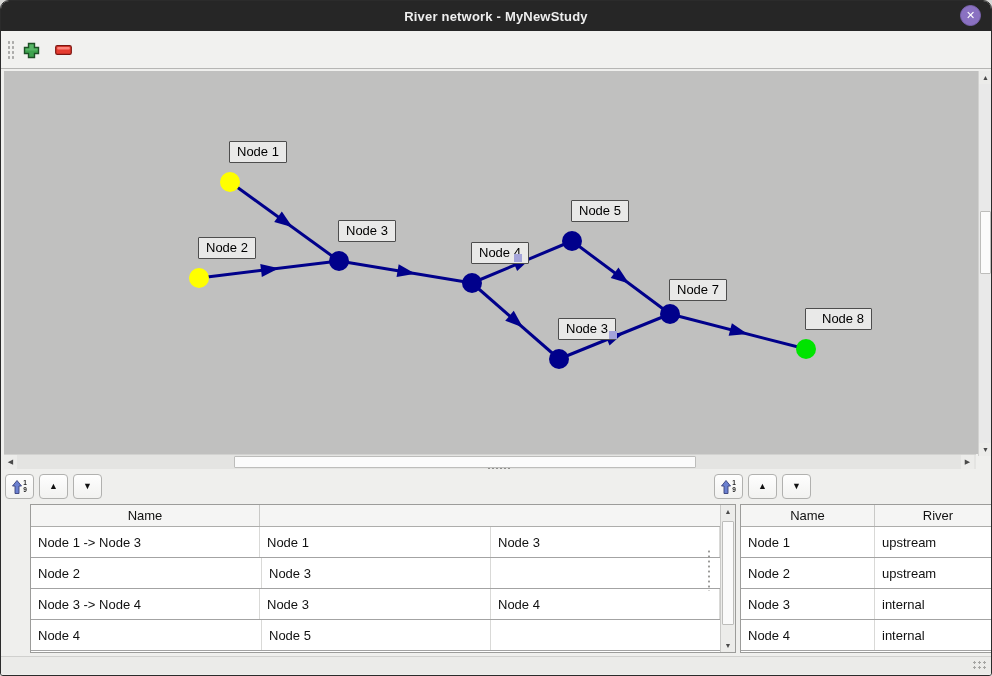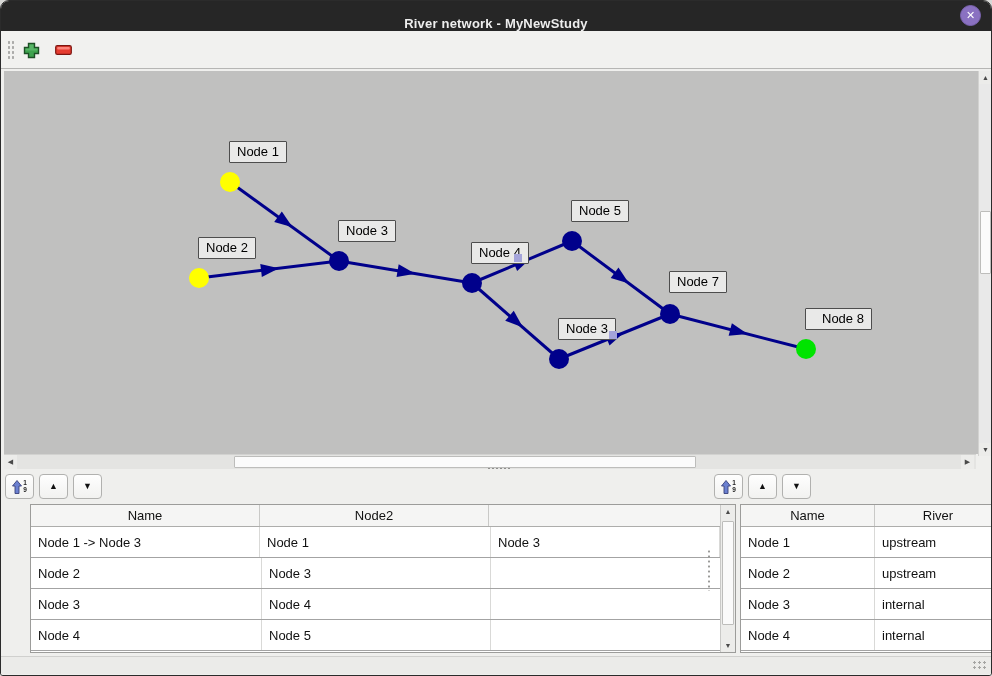--- a/index.html
+++ b/index.html
@@ -9,21 +9,21 @@
     background:#d8d8d6;
   }
   .window{
     position:absolute;inset:0;box-sizing:border-box;
     border:1px solid #2b2b2b;border-radius:9px 9px 3px 3px;
     background:#efefed;overflow:hidden;
   }
   
   .titlebar{
     position:absolute;left:0;top:0;right:0;height:30px;
-    background:#262626;display:flex;align-items:flex-end;justify-content:center;
+    background:#262626;display:flex;align-items:center;justify-content:center;
   }
   .title-text{color:#eeeeee;font-size:13px;font-weight:bold;letter-spacing:.2px;}
   .close-btn{
     position:absolute;right:10px;top:4px;width:21px;height:21px;border-radius:50%;
     background:#8a71c1;border:1px solid #7a63ae;box-sizing:border-box;
     display:flex;align-items:center;justify-content:center;cursor:pointer;
   }
   .close-btn span{color:#ffffff;font-size:11px;font-weight:bold;line-height:1;}
   
   .toolbar{
@@ -193,21 +193,21 @@
         <circle cx="666" cy="243" r="10" fill="#00008b"></circle>
         <circle cx="802" cy="278" r="10" fill="#00e400"></circle>
       </svg>
     <div class="labels-layer">
         <div class="node-label" style="left: 225px; top: 70px;">Node 1</div>
         <div class="node-label" style="left: 194px; top: 166px;">Node 2</div>
         <div class="node-label" style="left: 334px; top: 149px;">Node 3</div>
         <div class="node-label" style="left: 467px; top: 171px;">Node 4</div>
         <div class="node-label" style="left: 567px; top: 129px;">Node 5</div>
         <div class="node-label" style="left: 554px; top: 247px;">Node 3</div>
-        <div class="node-label" style="left: 665px; top: 200px;">Node 7</div>
+        <div class="node-label" style="left: 665px; top: 208px;">Node 7</div>
         <div class="node-label" style="left: 801px; top: 237px; padding-left: 16px;">Node 8</div>
         <div class="label-marker" style="left: 510px; top: 183px; background: rgb(164, 164, 218);"></div>
         <div class="label-marker" style="left: 605px; top: 260px; background: rgb(164, 164, 218);"></div>
       </div>
   </div>
 
   <div class="vscroll">
     <div class="sc-btn sc-up">
         <span>▲</span>
       </div>
@@ -264,32 +264,32 @@
       <span class="tri">▲</span>
     </div>
     <div class="sort-btn" style="left:781px;">
       <span class="tri">▼</span>
     </div>
 
     <div class="dtable links">
       <div>
           <div class="trow thead">
             <div class="th" style="width: 229px;">Name</div>
-            <div class="th" style="width: 229px;">Node2</div>
           </div>
           <div class="trow">
             <div class="td" style="width: 229px;">Node 1 -&gt; Node 3</div>
             <div class="td" style="width: 231px;">Node 1</div>
             <div class="td" style="width: 229px;">Node 3</div>
           </div>
           <div class="trow">
             <div class="td" style="width: 231px;">Node 2</div>
             <div class="td" style="width: 229px;">Node 3</div>
           </div>
           <div class="trow">
+            <div class="td" style="width: 229px;">Node 3 -&gt; Node 4</div>
             <div class="td" style="width: 231px;">Node 3</div>
             <div class="td" style="width: 229px;">Node 4</div>
           </div>
           <div class="trow">
             <div class="td" style="width: 231px;">Node 4</div>
             <div class="td" style="width: 229px;">Node 5</div>
           </div>
           <div class="trow partial"></div>
         </div>
       <div class="tbl-scroll">

